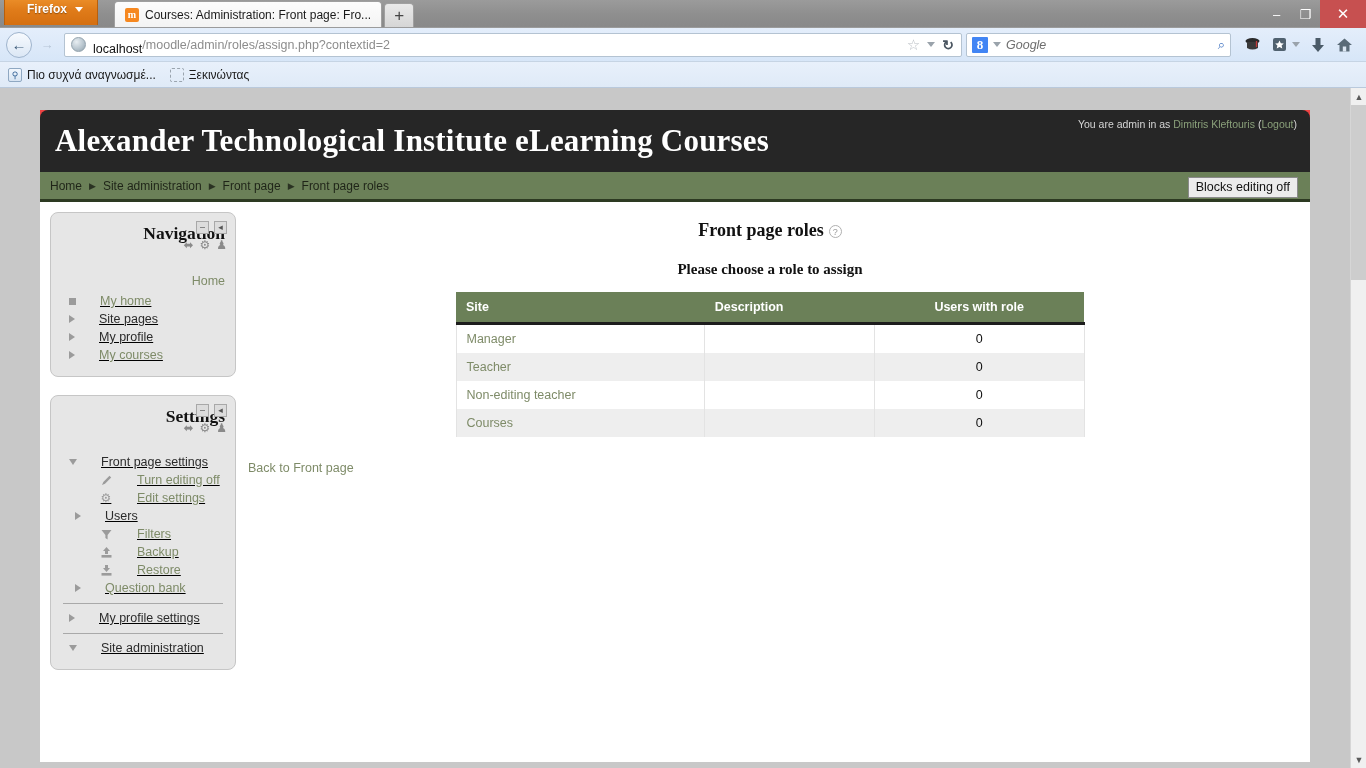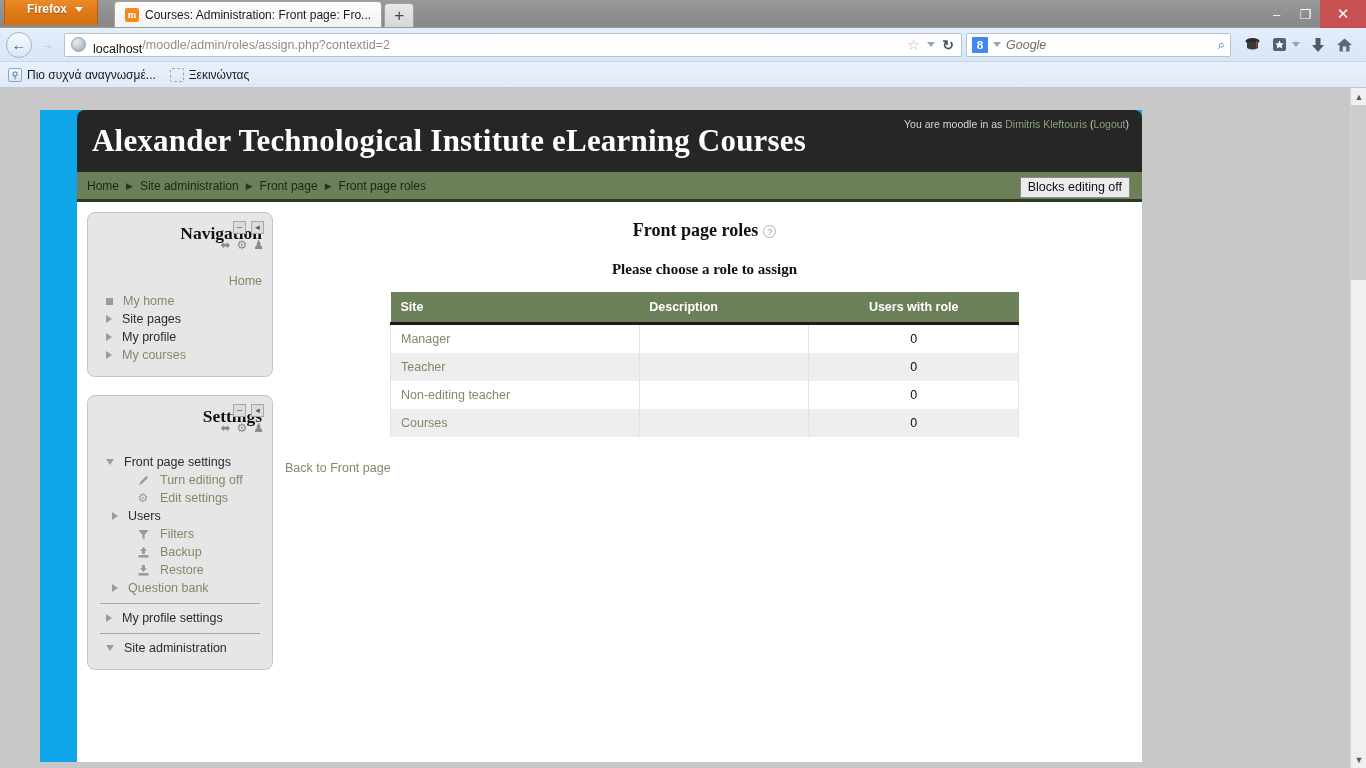--- a/index.html
+++ b/index.html
@@ -182,23 +182,22 @@
   .pagewrap {
     position: absolute;
     left: 0; top: 0;
     width: 1350px;
     height: 680px;
     background: #c8c8c8;
   }
   .page {
     position: absolute;
     left: 40px; top: 22px;
-    width: 1102px;
-    background: #0ea5e9;
-    padding-left: 37px;
+    width: 1270px;
+    background: #ef4444;
   }
 
   
   .mdl-header {
     background: #262626;
     height: 62px;
     border-radius: 8px 8px 0 0;
     position: relative;
     display: flex; align-items: center;
   }
@@ -263,23 +262,24 @@
     width: 13px; height: 13px;
     background: #dcdcdc; border: 1px solid #a8a8a8;
     display: flex; align-items: center; justify-content: center;
     font-size: 9px; color: #555; line-height: 1;
   }
   .ctrl-ico { color: #8a8a8a; font-size: 12px; line-height: 1; }
 
   .block-body { margin-top: 26px; font-size: 12.5px; }
   .nav-root { color: #7e8b68; padding: 4px 0 4px 2px; }
   .nav-item {
-    display: flex; align-items: center; gap: 10px;
+    display: flex; align-items: center; gap: 24px;
     padding: 2px 0 2px 8px;
     font-size: 12.5px;
+    text-decoration: underline;
   }
   .nav-item .lbl { color: #7e8b68; }
   .nav-item .lbl.dark { color: #2b2b2b; }
   .tri {
     width: 0; height: 0;
     border-top: 4.5px solid transparent;
     border-bottom: 4.5px solid transparent;
     border-left: 6px solid #9b9b9b;
     flex: 0 0 auto;
   }
@@ -454,21 +454,21 @@
     </div>
   </div>
 
   <div class="viewport">
     <div class="pagewrap">
       <div class="page">
 
         <div class="mdl-header">
           <div class="sitename">Alexander Technological Institute eLearning Courses</div>
           <div class="loginfo">
-            <span>You are moodle in as</span>
+            <span>You are admin in as</span>
             <a href="#">Dimitris Kleftouris</a>
             <span>(</span><a href="#">Logout</a><span>)</span>
           </div>
         </div>
 
         <div class="mdl-navbar">
           <div class="crumbs">
             <a href="#">Home</a>
             <span class="crumb-sep">▶</span>
             <a href="#">Site administration</a>

